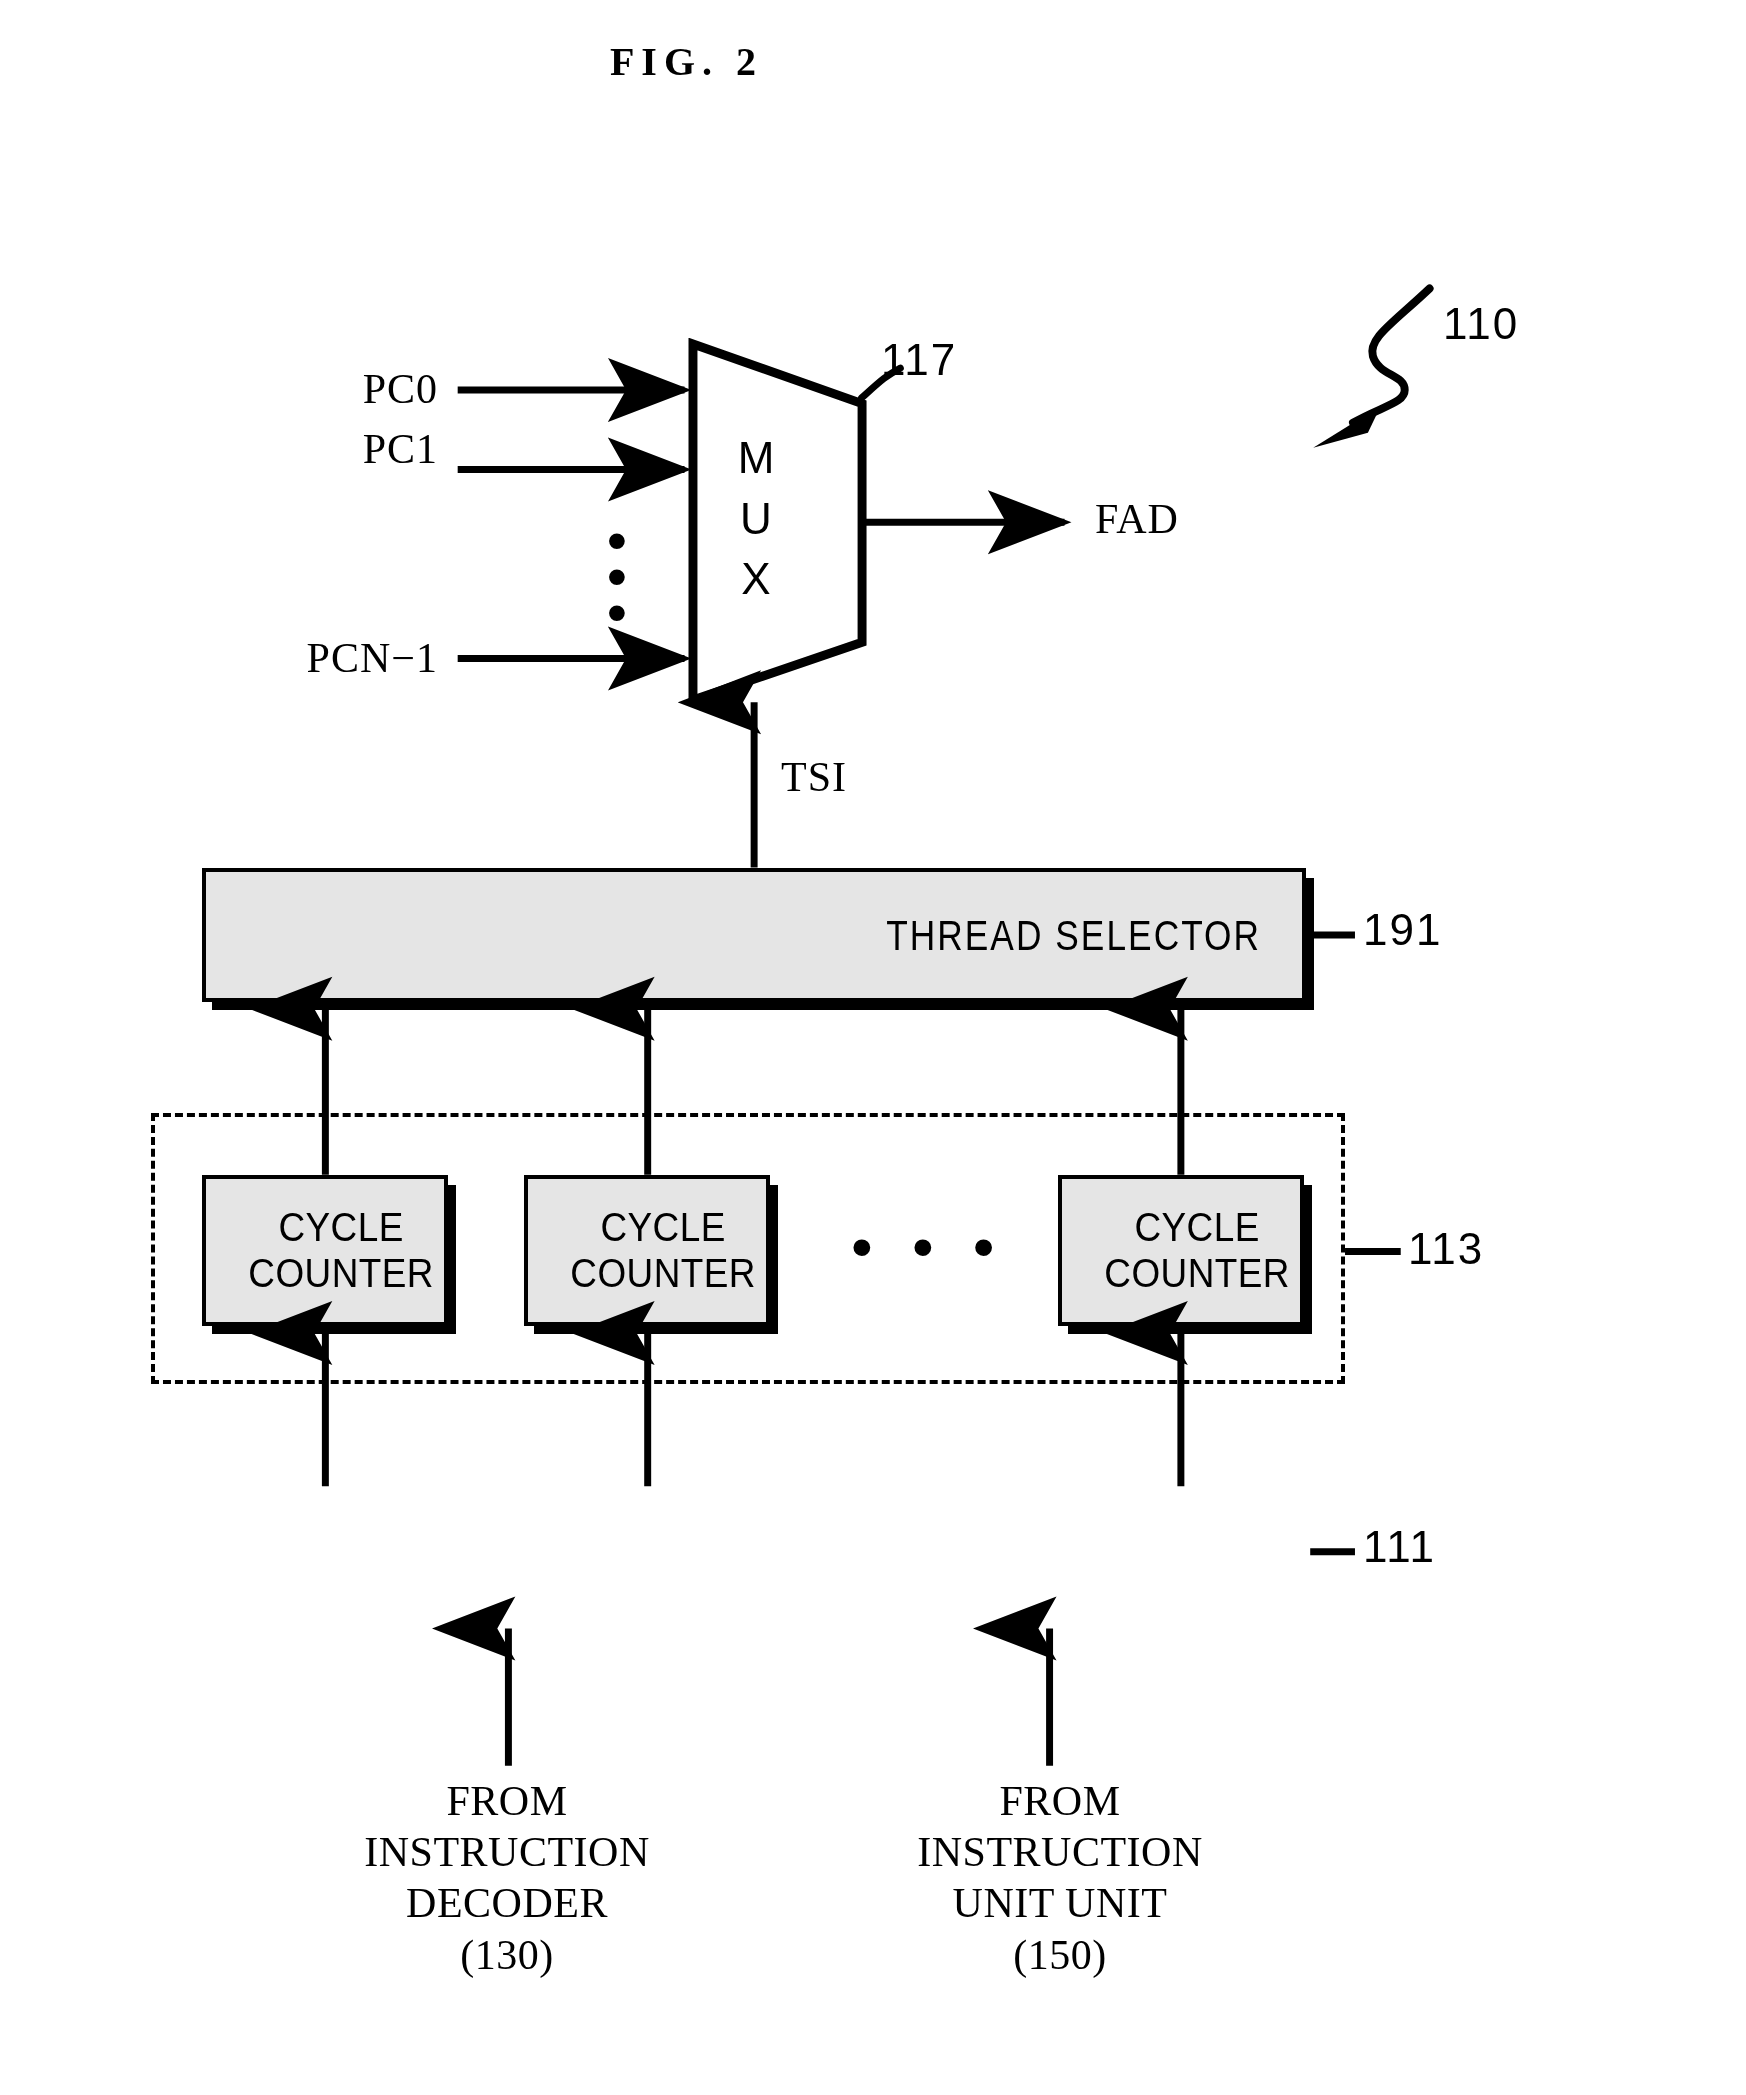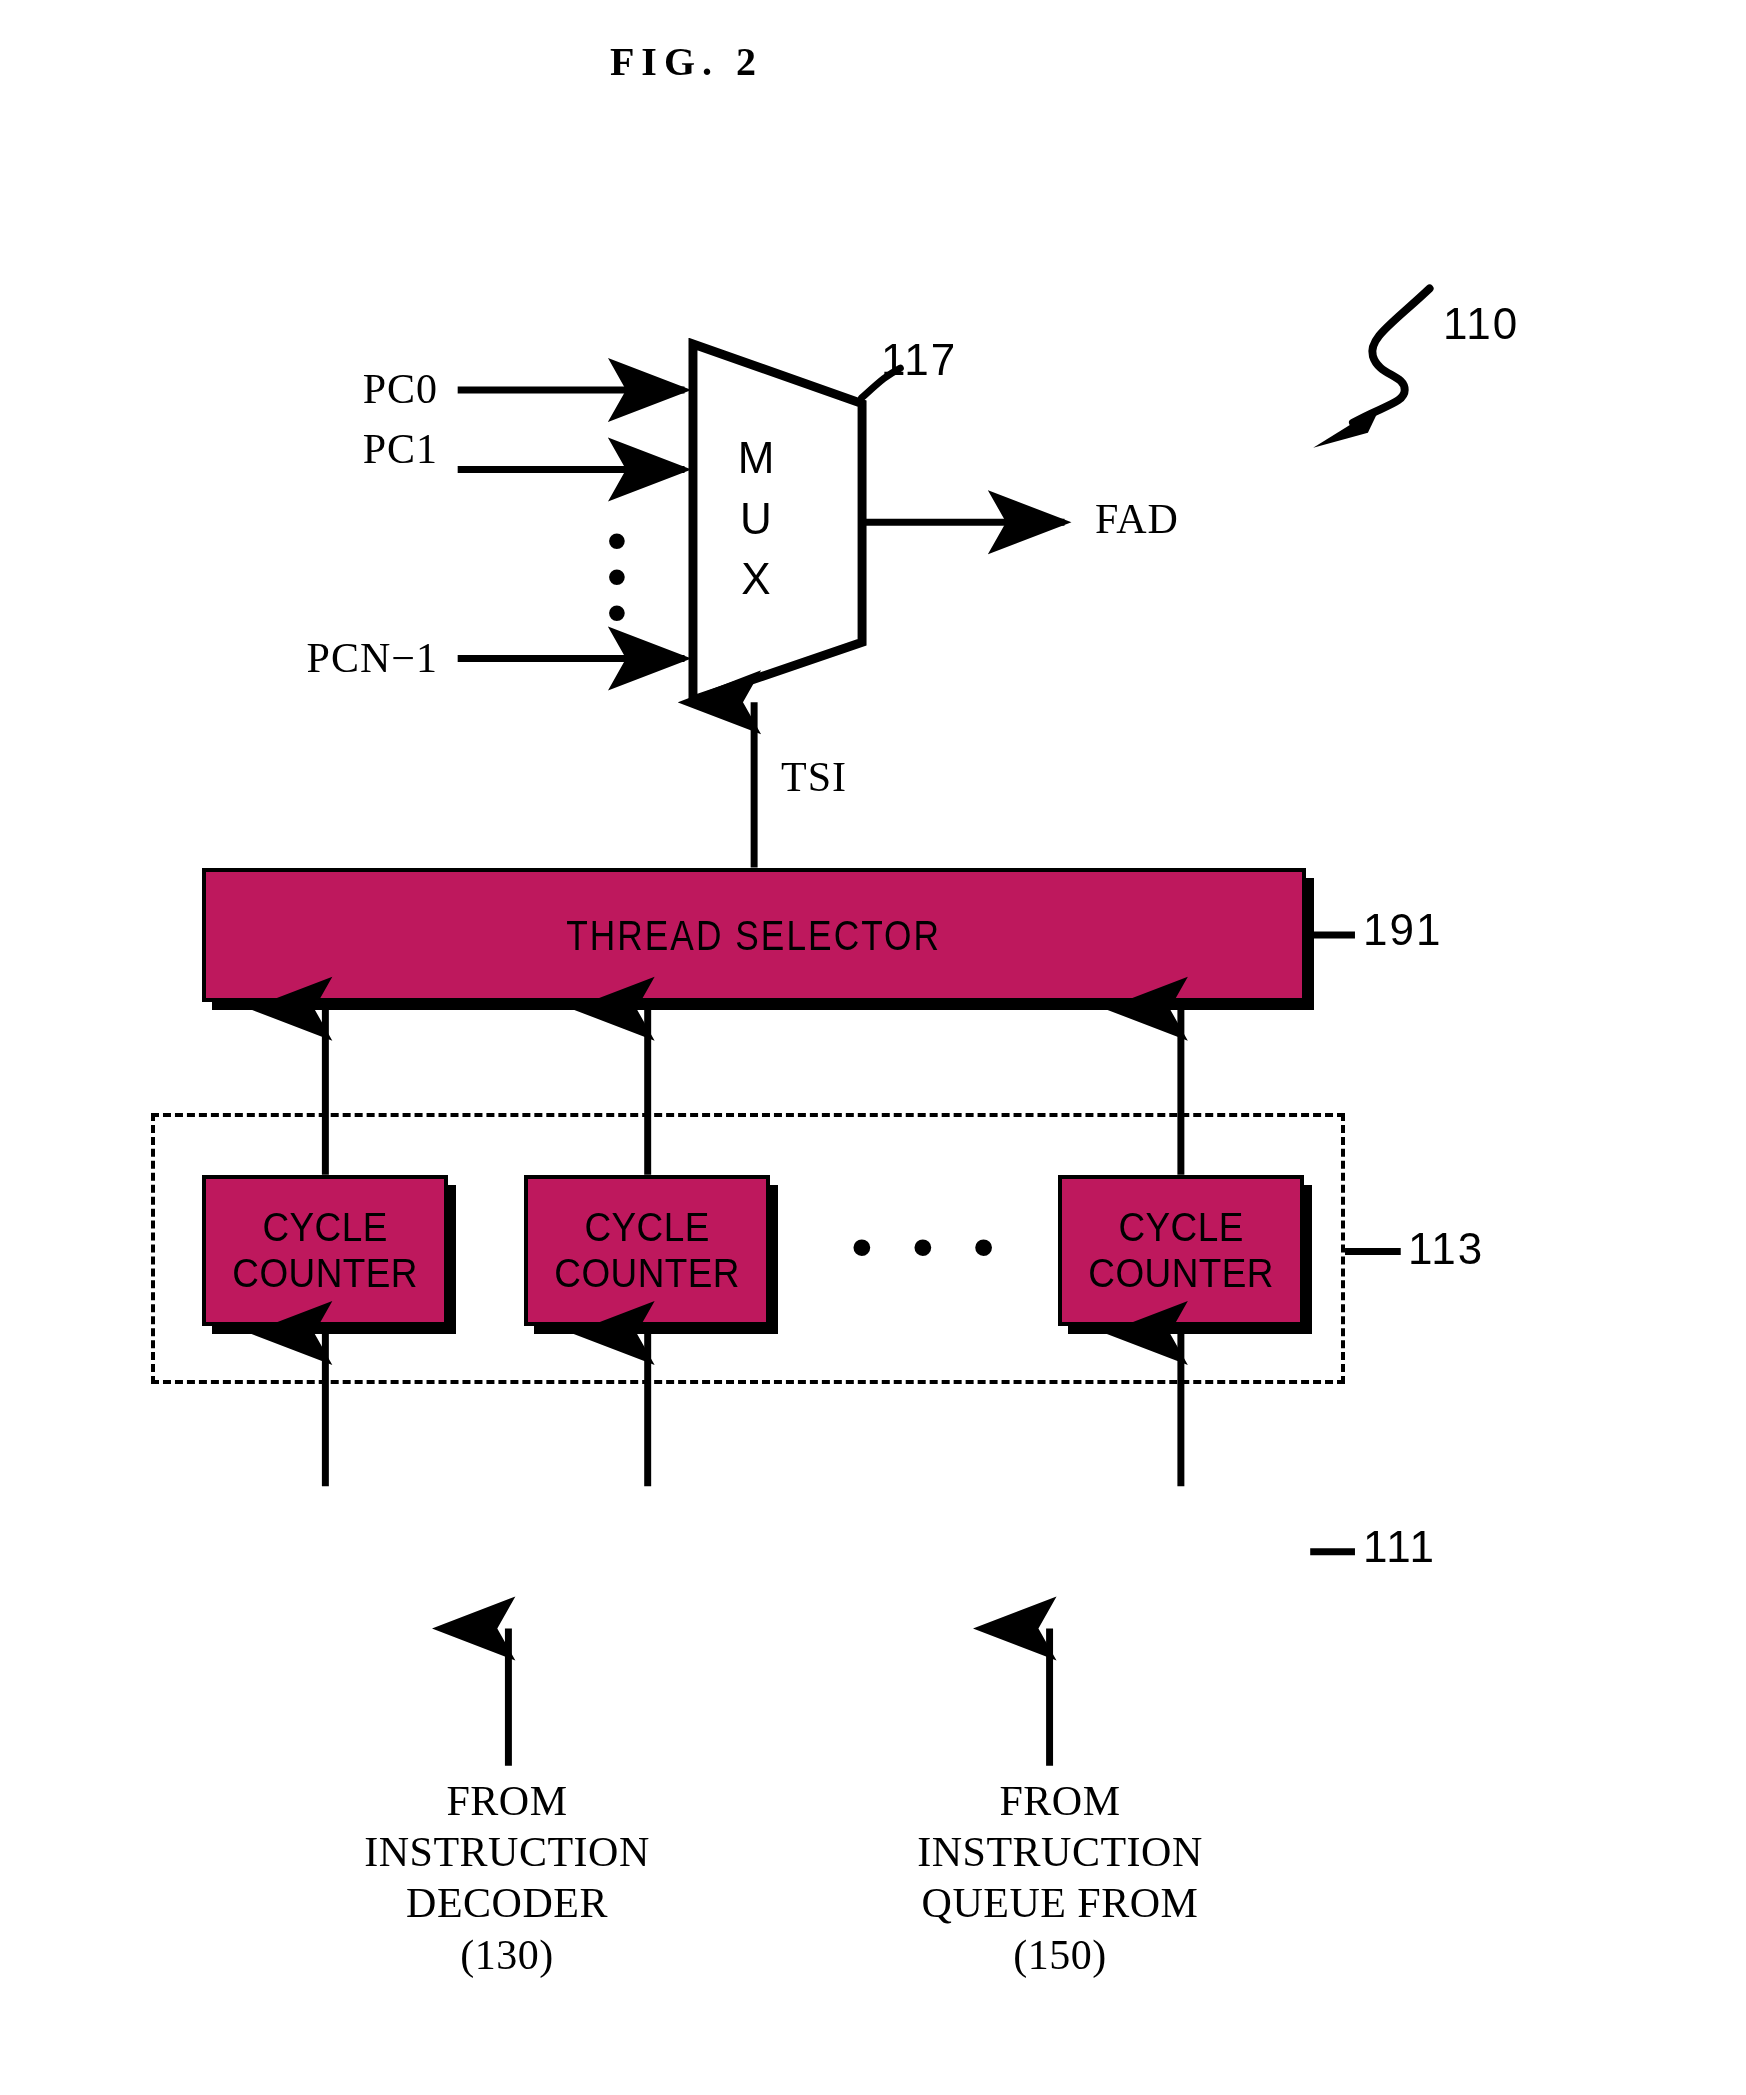--- a/index.html
+++ b/index.html
@@ -74,26 +74,26 @@
     font-size: 44px;
     line-height: 1.38;
     letter-spacing: 0px;
   }
   .mux-letters span { display: block; }
 
   
   .block {
     position: absolute;
     box-sizing: border-box;
-    background: #be185d;
+    background: #e5e5e5;
     border: 4px solid #000000;
     box-shadow: 9px 9px 0 -1px #000000;
     display: flex;
     align-items: center;
-    justify-content: center;
+    justify-content: flex-end;
   }
   .block-label {
     font-family: "Liberation Sans", sans-serif;
     font-size: 43px;
     letter-spacing: 2.5px;
     text-align: center;
     line-height: 1.12;
     transform: scaleX(0.82);
     transform-origin: center;
     white-space: nowrap;
@@ -203,21 +203,21 @@
   <div class="lbl center" style="left:328px; top:1776px; width:358px; line-height:1.22; font-size:42px; letter-spacing:0.5px;">
     <span>FROM</span><br>
     <span>INSTRUCTION</span><br>
     <span>DECODER</span><br>
     <span>(130)</span>
   </div>
 
   <div class="lbl center" style="left:861px; top:1776px; width:398px; line-height:1.22; font-size:42px; letter-spacing:0.5px;">
     <span>FROM</span><br>
     <span>INSTRUCTION</span><br>
-    <span>QUEUE FROM</span><br>
+    <span>UNIT UNIT</span><br>
     <span>(150)</span>
   </div>
 
   <svg class="overlay" viewBox="0 0 1755 2106">
     <defs>
       <marker id="arrowR" markerWidth="13" markerHeight="13" refX="11" refY="5.2" orient="auto" markerUnits="strokeWidth">
         <path d="M0,0.6 L12,5.2 L0,9.8 L2.6,5.2 Z" fill="#000000"></path>
       </marker>
       <marker id="arrowU" markerWidth="13" markerHeight="13" refX="5.2" refY="11" orient="auto" markerUnits="strokeWidth">
         <path d="M0.6,12 L5.2,0 L9.8,12 L5.2,9.4 Z" fill="#000000"></path>

